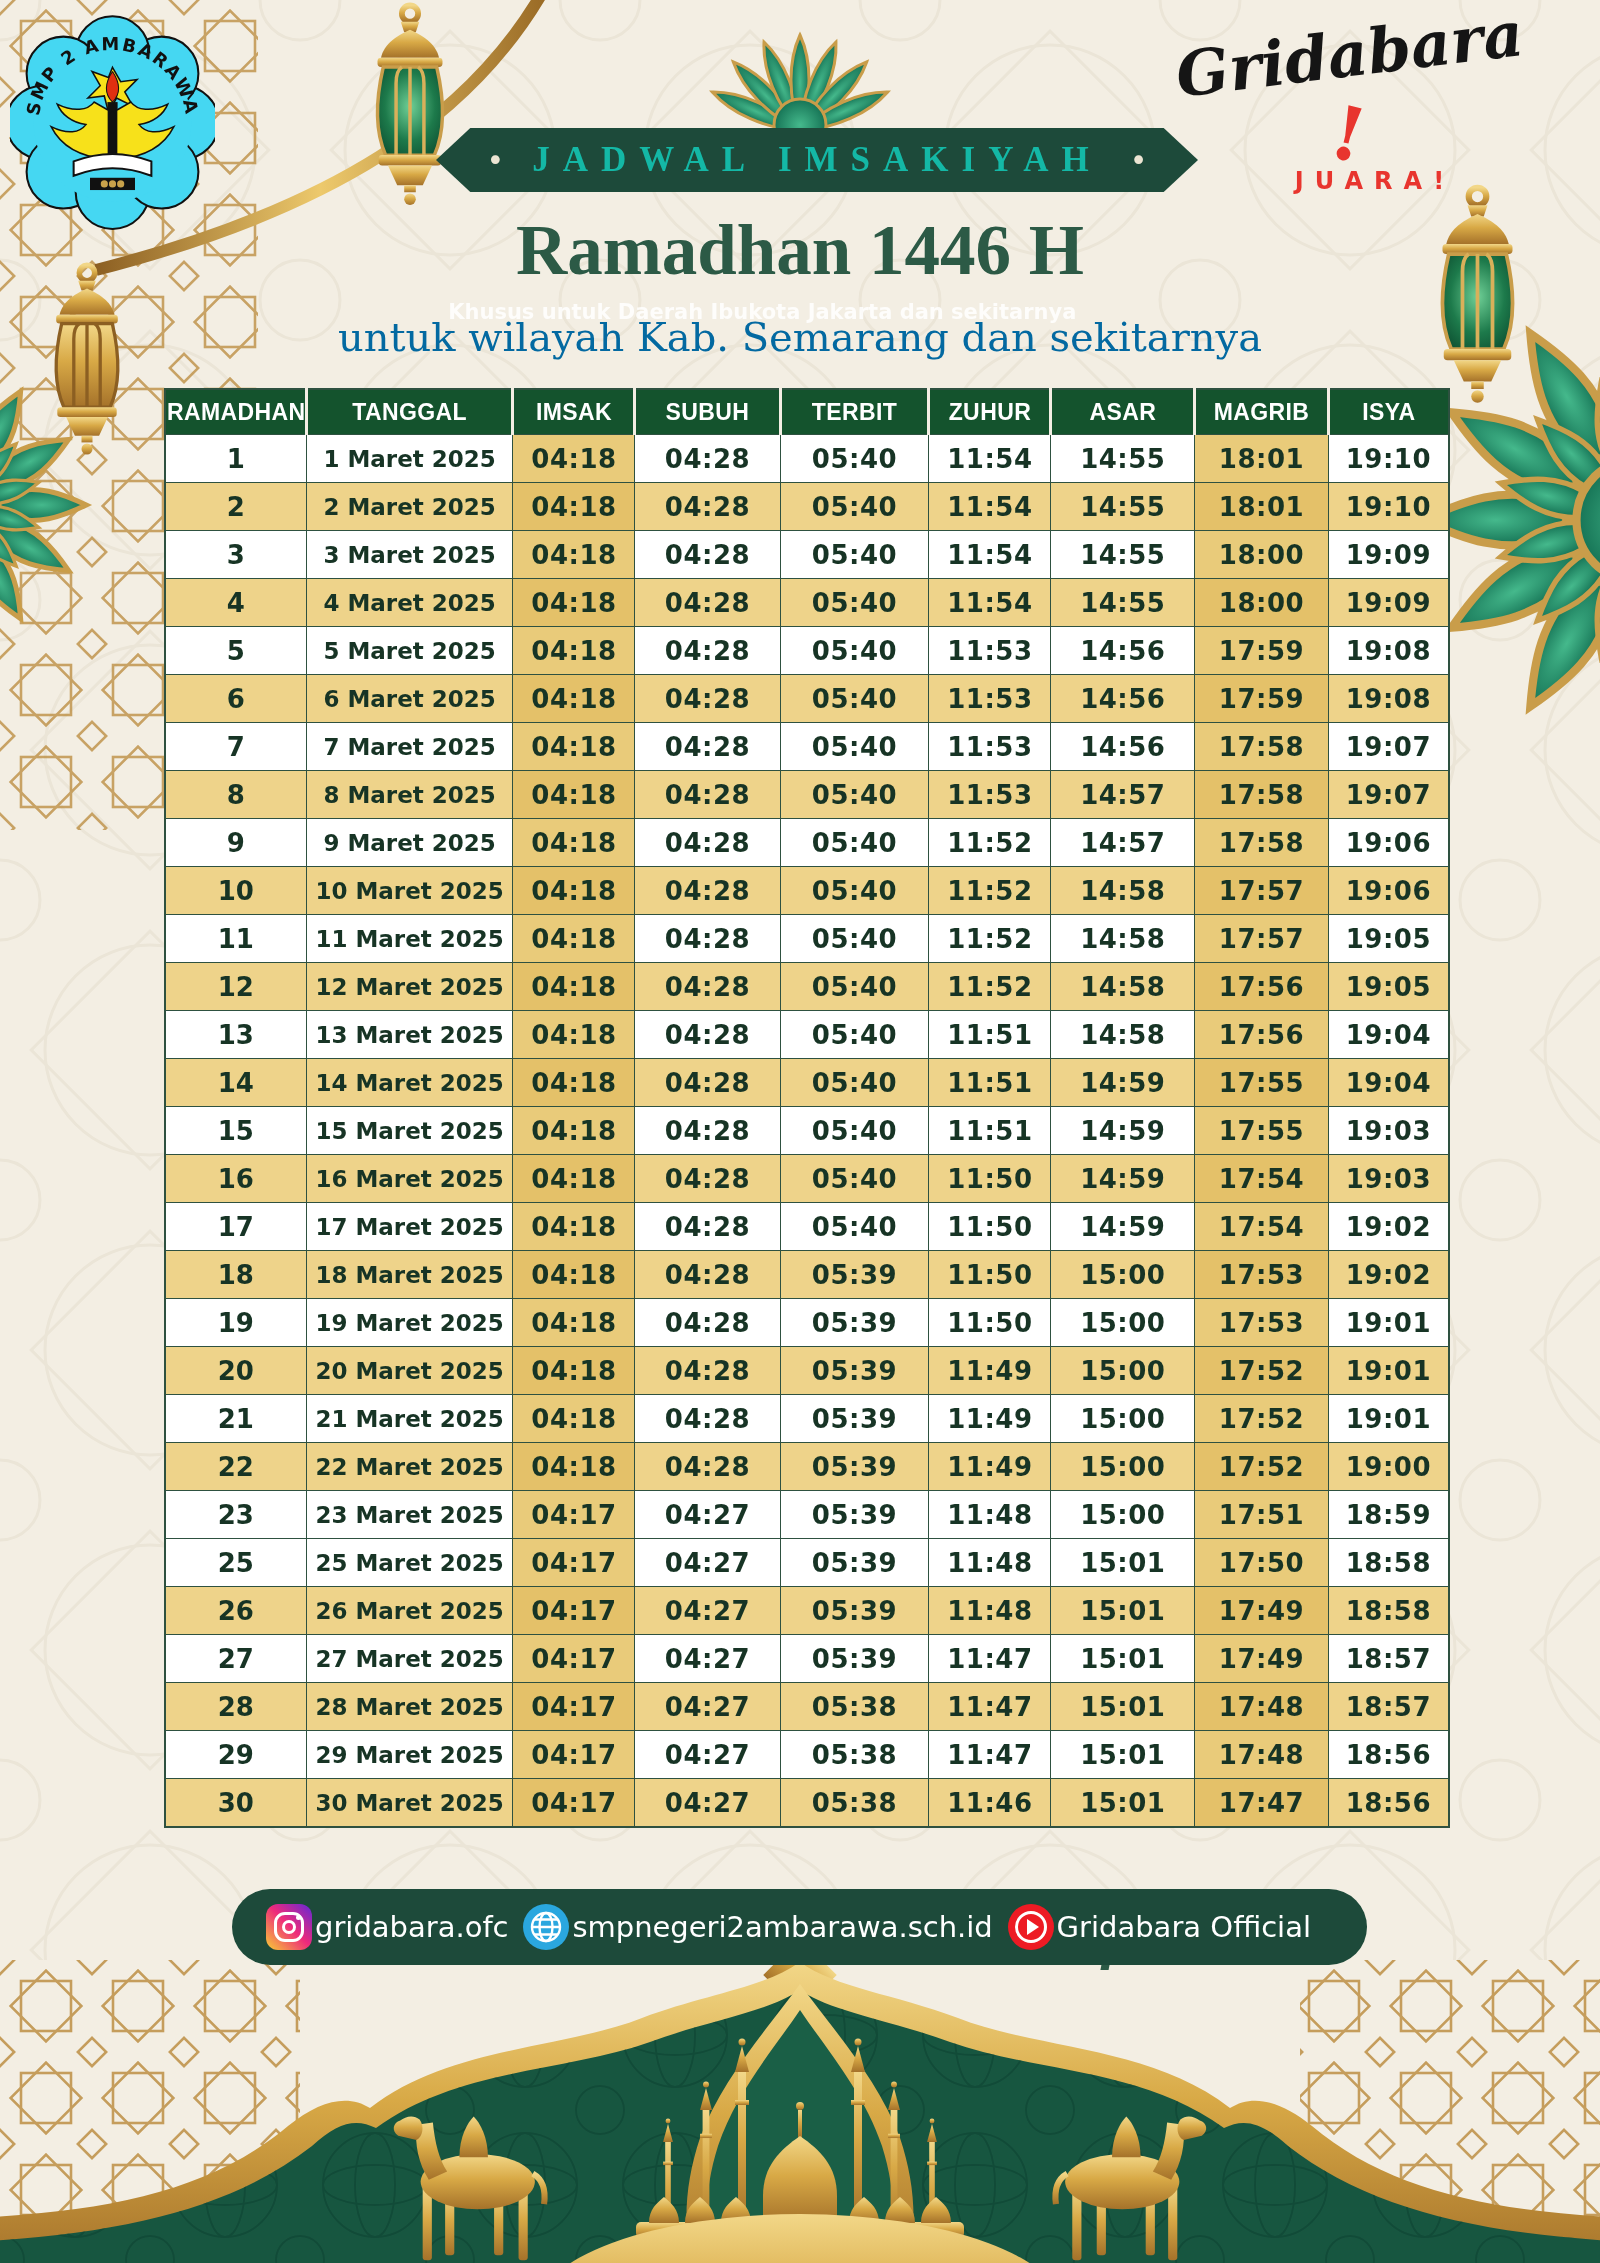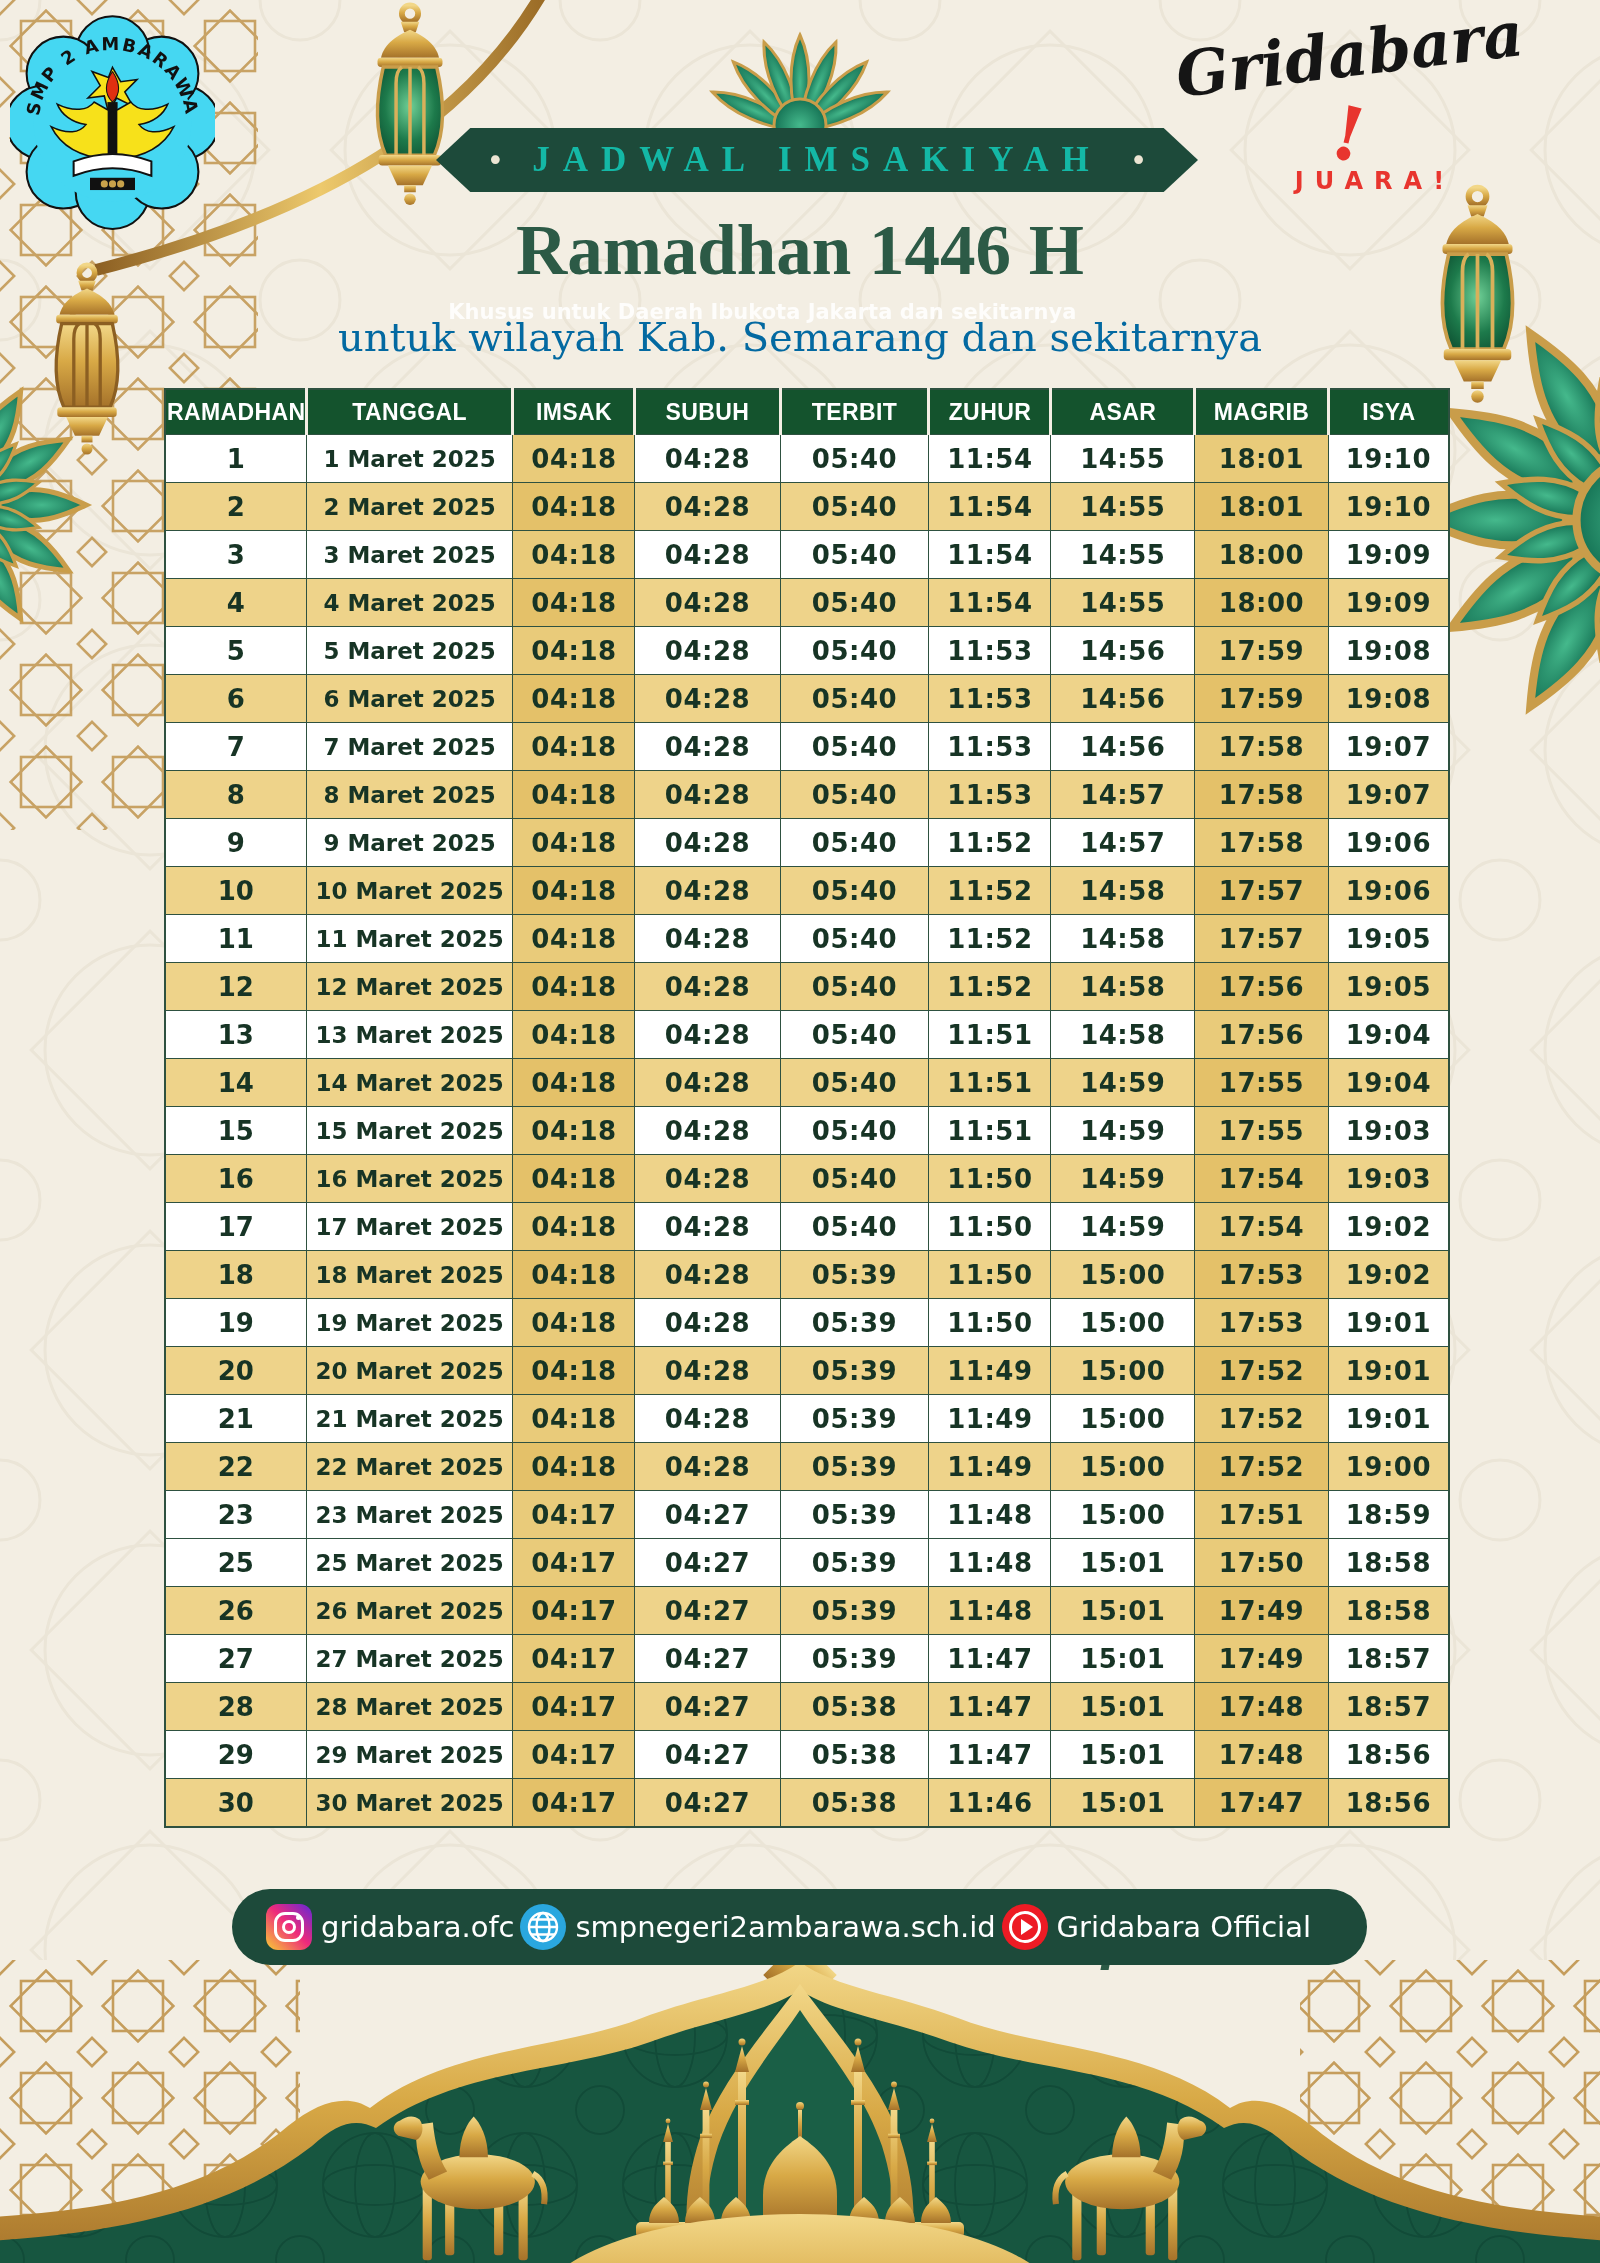--- a/index.html
+++ b/index.html
@@ -53,21 +53,21 @@
 
   
   .quote{position:absolute;left:0;top:1916px;width:100%;text-align:center;
          font-family:"DejaVu Serif",serif;font-style:italic;font-weight:bold;
          font-size:47px;color:#2c5a46;}
 
   
   .socialbar{position:absolute;left:232px;top:1889px;width:1135px;height:76px;background:#1d4a3a;
          border-radius:38px;display:flex;align-items:center;justify-content:space-between;
          padding:0 56px 0 34px;box-sizing:border-box;z-index:3;}
-  .sitem{display:flex;align-items:center;gap:9px;}
+  .sitem{display:flex;align-items:center;gap:3px;}
   .slabel{color:#fff;font-size:29px;}
   .ig{width:46px;height:46px;border-radius:12px;position:relative;
       background:linear-gradient(45deg,#f9ce34 0%,#ee2a7b 52%,#6228d7 100%);}
   .ig::before{content:"";position:absolute;inset:8px;border:3px solid #fff;border-radius:11px;}
   .ig::after{content:"";position:absolute;inset:16px;border:3px solid #fff;border-radius:50%;}
   .ig .dot{position:absolute;top:11px;right:11px;width:5px;height:5px;background:#fff;border-radius:50%;}
   .globe{width:46px;height:46px;border-radius:50%;background:#2aa7df;display:flex;
          align-items:center;justify-content:center;}
   .yt{width:46px;height:46px;border-radius:50%;background:#ed1b24;position:relative;}
   .yt::before{content:"";position:absolute;inset:7px;border:3px solid #fff;border-radius:50%;}

